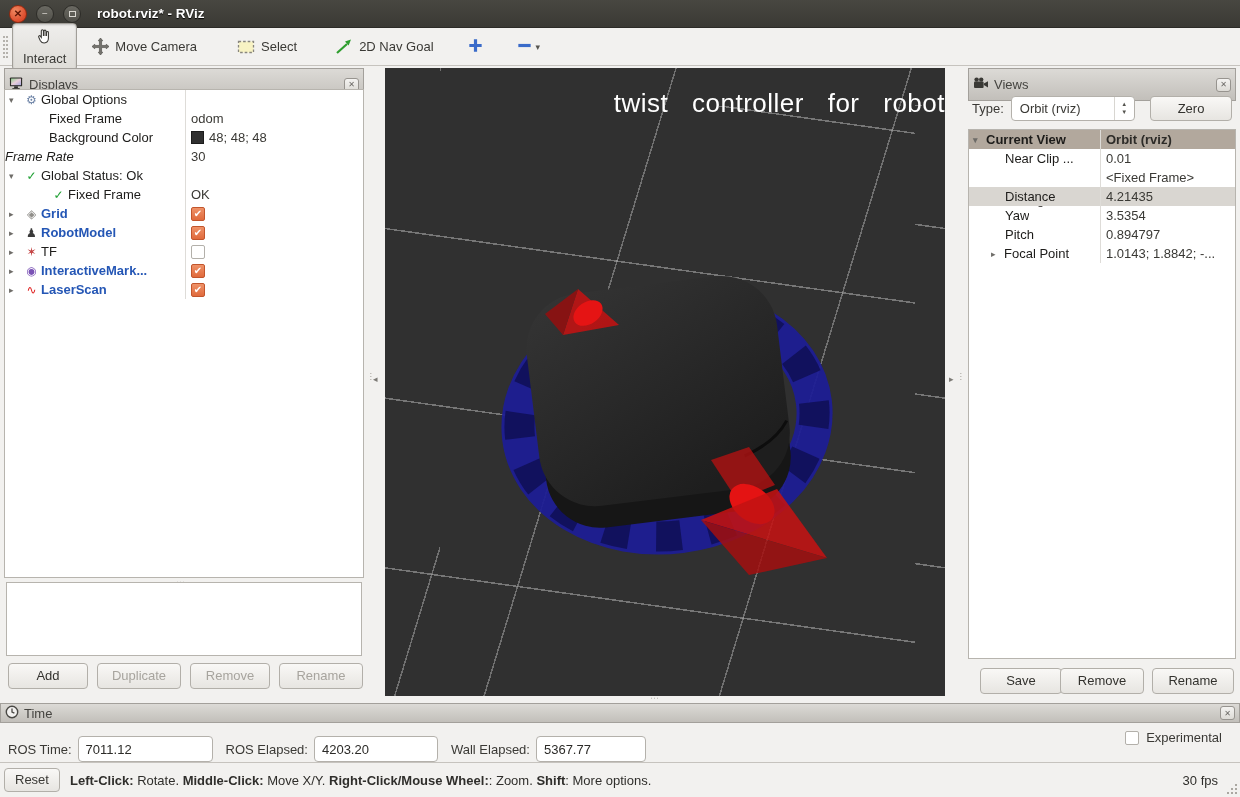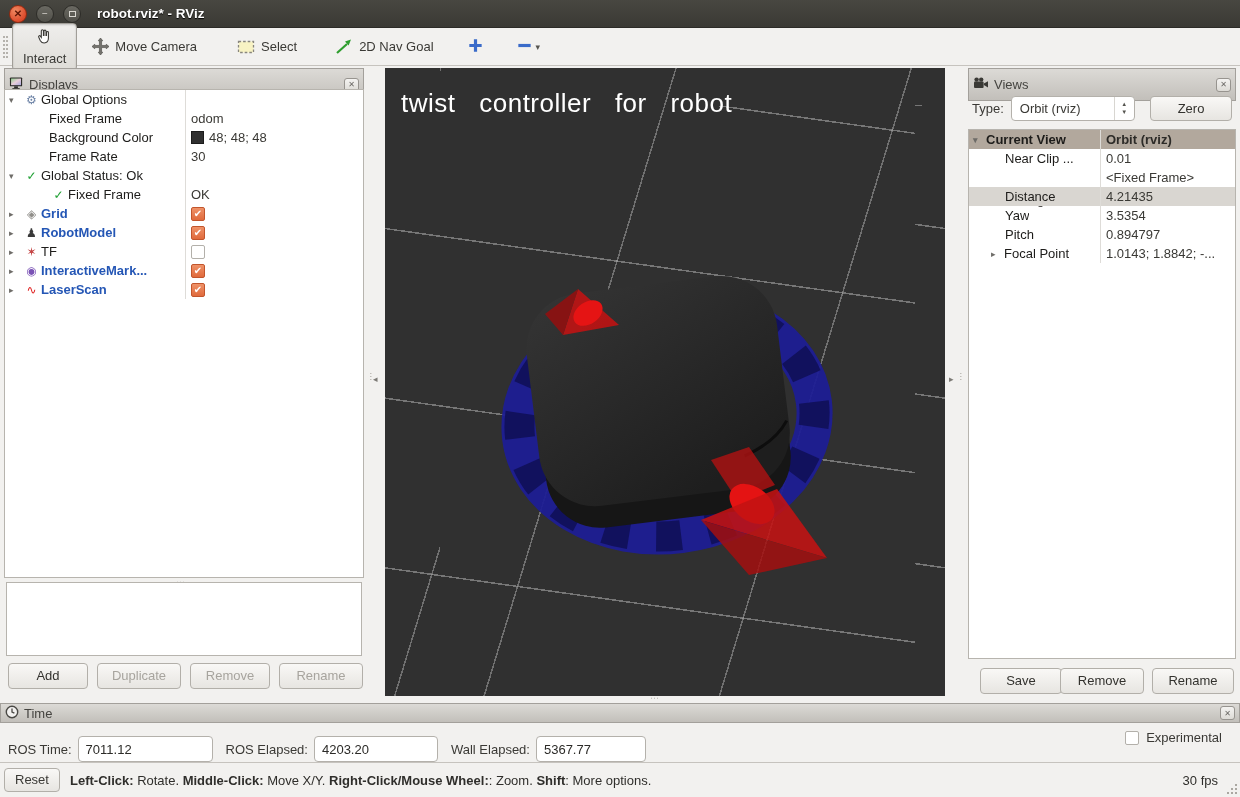--- a/index.html
+++ b/index.html
@@ -63,21 +63,21 @@
   .cb.unchecked { background:#fff; border:1px solid #b3b0aa; color:transparent; }
   .row-header { background:#b2a89d; font-weight:bold; color:#2d2b28; }
   .row-selected { background:#d9d6d1; }
   
   .viewport { position:absolute; left:385px; top:68px; width:560px; height:628px;
     background-color:#303030; overflow:hidden;
     background-image:
       repeating-linear-gradient(8deg,  rgba(175,175,175,.55) 0 1.5px, transparent 1.5px 168px),
       repeating-linear-gradient(107deg, rgba(175,175,175,.5) 0 1.5px, transparent 1.5px 225px);
     background-position: -30px 38px, 55px 0; }
-  .overlay-text { position:absolute; left:16px; right:0; top:20px; text-align:left; color:#fff;
+  .overlay-text { position:absolute; left:16px; right:0; top:20px; text-align:right; color:#fff;
     font-size:26px; word-spacing:16px; letter-spacing:.5px; font-family:"Liberation Sans",sans-serif; }
   .robot-svg { position:absolute; left:0; top:0; }
   .split-tri { position:absolute; font-size:9px; color:#7c7a75; }
   .split-grip { position:absolute; color:#b2afa9; font-size:9px; letter-spacing:1px; }
   
   .timepanel { position:absolute; left:0; top:703px; width:1240px; height:59px; background:#f2f1ef; }
   .timefields { position:absolute; left:0; top:21px; right:0; bottom:0; display:flex; align-items:flex-end; padding-left:8px; }
   .tfield { display:flex; align-items:center; margin-right:13px; }
   .tfield label { margin-right:6px; }
   .tfield input { height:26px; border:1px solid #b4b1ab; border-radius:4px; background:#fff;
@@ -216,21 +216,21 @@
       <div class="tree-row">
         <div class="lcell" style="padding-left: 44px;">
           <span class="name-black">Background Color</span>
         </div>
         <div class="vcell">
           <span class="swatch" style="background: rgb(48, 48, 48);"></span>
           <span>48; 48; 48</span>
         </div>
       </div>
       <div class="tree-row">
-        <div class="lcell" style="padding-left: 44px;">
+        <div class="lcell" style=" font-style: italic;">
           <span class="name-black">Frame Rate</span>
         </div>
         <div class="vcell">
           <span>30</span>
         </div>
       </div>
       <div class="tree-row">
         <div class="lcell" style="padding-left: 4px;">
           <span class="expander">▾</span>
           <span class="ticon" style="color: rgb(33, 161, 53);">✓</span>

